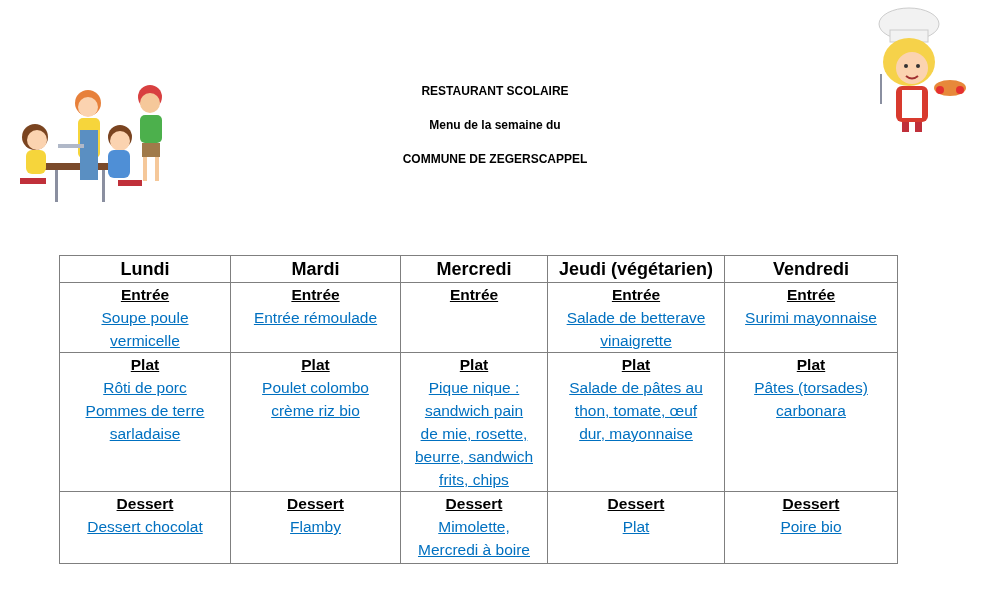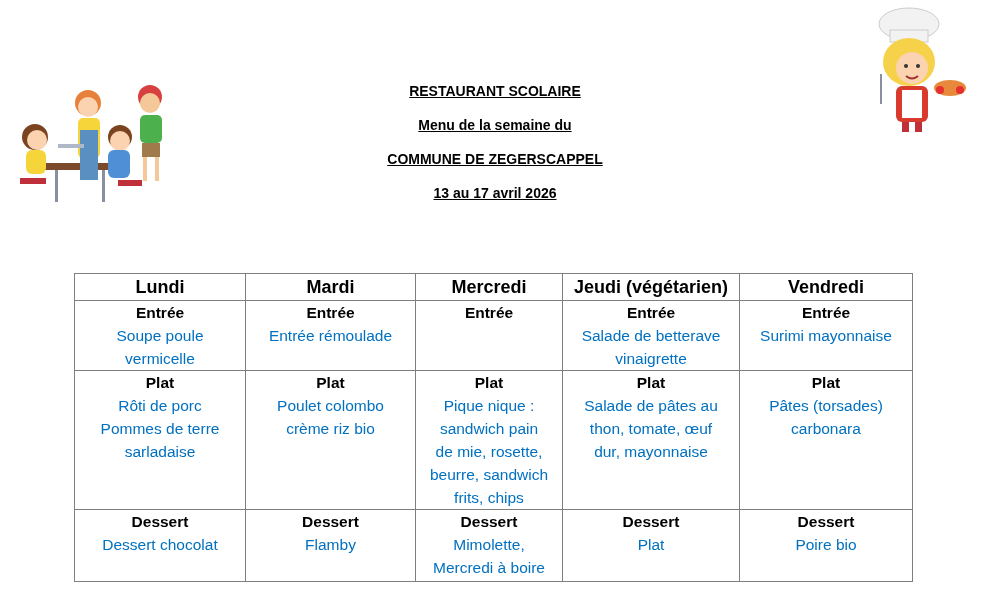--- a/index.html
+++ b/index.html
@@ -1,28 +1,28 @@
 <!DOCTYPE html>
 <html><head>
 <meta charset="utf-8">
 <style>
   html, body { margin:0; padding:0; background:#ffffff; }
   body { width:985px; height:600px; position:relative; overflow:hidden;
          font-family:"Liberation Sans", "DejaVu Sans", sans-serif; color:#000; }
   .title-block { position:absolute; left:340px; top:78px; width:310px; text-align:center; }
-  .title-line { font-weight:bold; font-size:14px; height:34px; line-height:26px;text-decoration:underline; }
+  .title-line { font-weight:bold; font-size:12px; height:34px; line-height:26px; }
   .illus-left { position:absolute; left:0; top:70px; width:185px; height:135px; }
   .illus-right { position:absolute; left:862px; top:4px; width:115px; height:132px; }
-  table.menu { position:absolute; left:74px; top:255px; border-collapse:collapse;
-               table-layout:fixed; width:838px;margin-top:18px; }
+  table.menu { position:absolute; left:59px; top:255px; border-collapse:collapse;
+               table-layout:fixed; width:838px; }
   table.menu td, table.menu th { border:1.5px solid #7f7f7f; text-align:center;
                vertical-align:top; padding:0 3px; }
   table.menu th { font-size:18px; font-weight:bold; height:26px; line-height:26px; }
-  .course { font-weight:bold; font-size:15.5px; line-height:23px; display:block; }
-  .dish { color:#0070C0; font-size:15.5px; line-height:23px; display:block; white-space:pre-line; }
+  .course { font-weight:bold; font-size:15.5px; line-height:23px; display:block;text-decoration:underline; }
+  .dish { color:#0070C0; font-size:15.5px; line-height:23px; display:block; white-space:pre-line;text-decoration:underline; }
   tr.r-entree td { height:68px; }
   tr.r-plat td { height:138px; }
   tr.r-dessert td { height:71px; }
 </style>
 </head>
 <body>
 
 <div class="illus-left">
   <svg width="185" height="135" viewBox="0 0 185 135">
 
@@ -73,21 +73,20 @@
     <rect x="18" y="70" width="2" height="30" fill="#8a8fa0"></rect>
     <rect x="40" y="118" width="7" height="10" fill="#c0303a"></rect>
     <rect x="53" y="118" width="7" height="10" fill="#c0303a"></rect>
   </svg>
 </div>
 
 <div class="title-block">
   <div class="title-line">RESTAURANT SCOLAIRE</div>
   <div class="title-line">Menu de la semaine du</div>
   <div class="title-line">COMMUNE DE ZEGERSCAPPEL</div>
-  <div class="title-line">13 au 17 avril 2026</div>
 </div>
 
 <table class="menu">
   <colgroup>
     <col style="width:171px">
       <col style="width:170px">
       <col style="width:147px">
       <col style="width:177px">
       <col style="width:173px">
   </colgroup>

